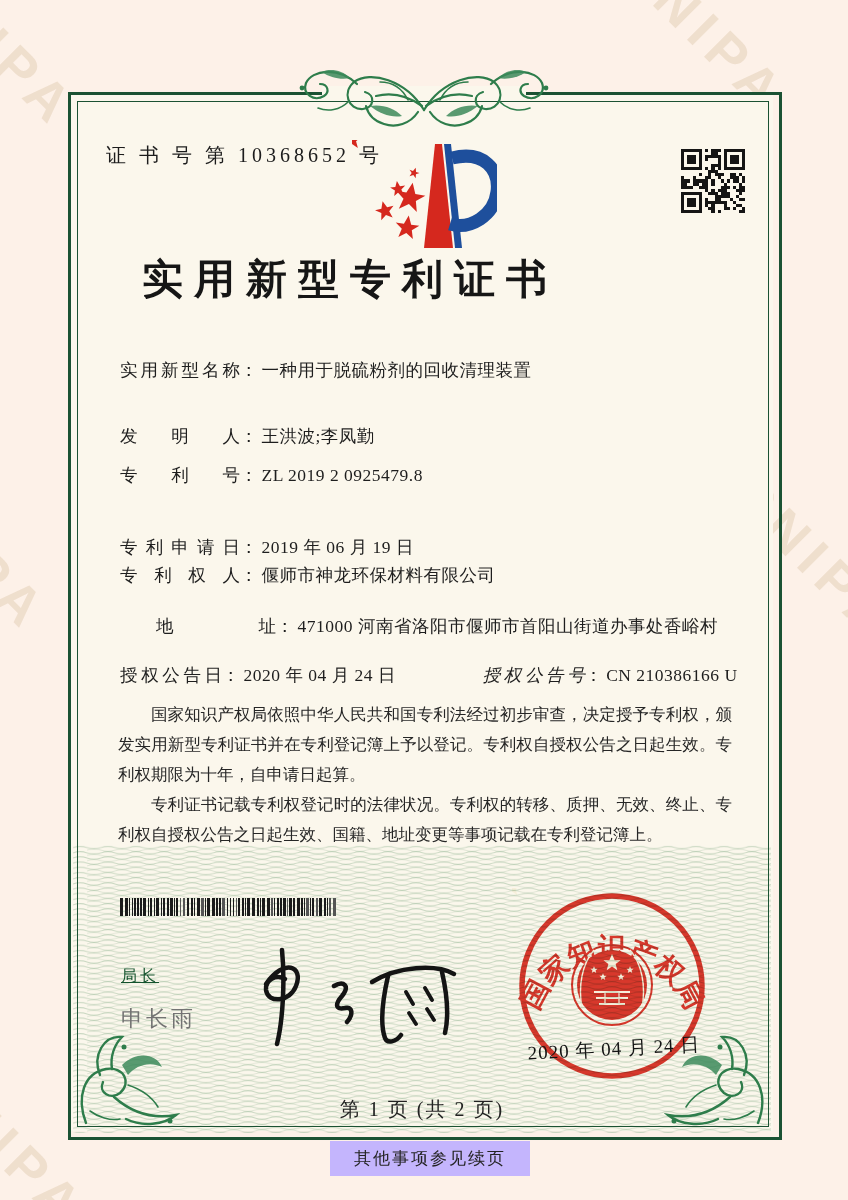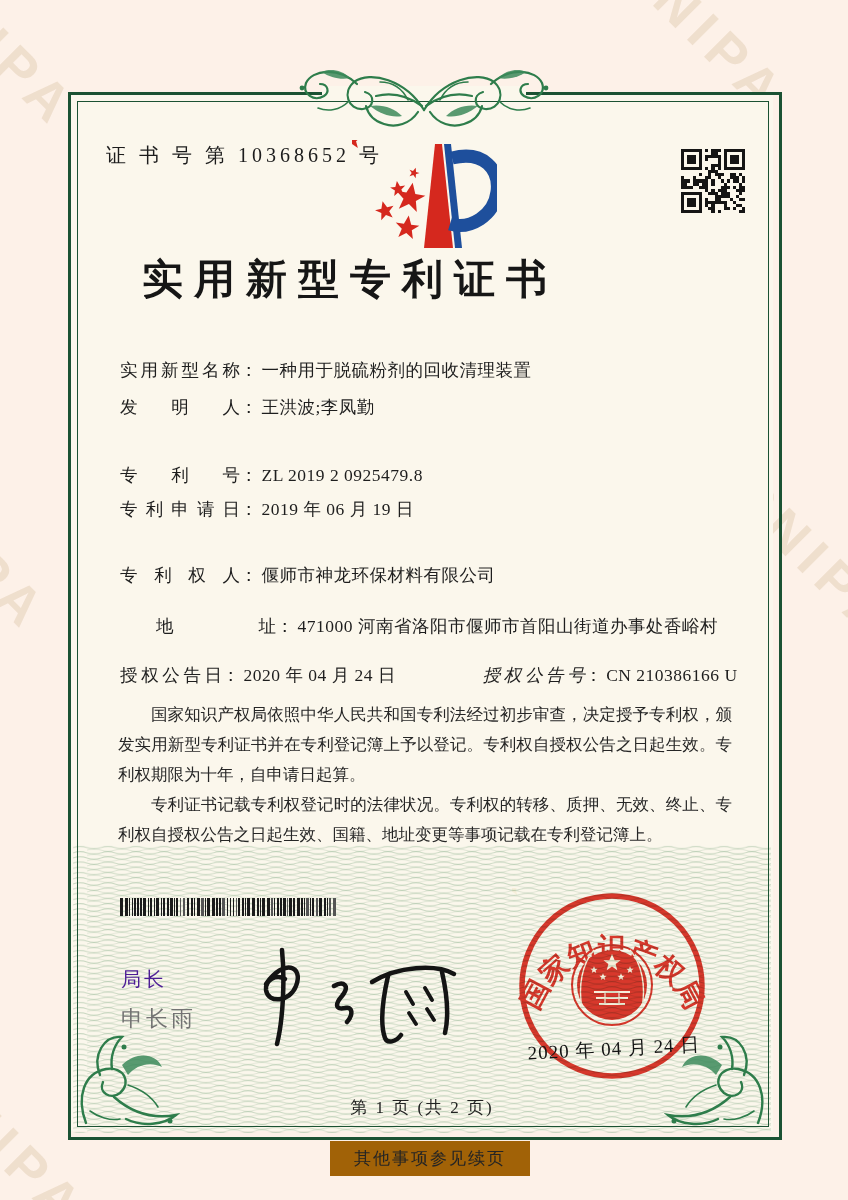--- a/index.html
+++ b/index.html
@@ -47,37 +47,37 @@
   .fcolon{display:inline-block;margin-right:4px;}
   .fvalue{letter-spacing:.5px;}
   .body-text{
     position:absolute;left:118px;top:700px;width:614px;
     font-size:16.5px;line-height:30px;text-align:justify;color:#262626;
   }
   .body-text p{margin:0;text-indent:2em;}
   .waves{position:absolute;left:73px;top:845px;width:698px;height:288px;}
   .barcode{position:absolute;left:120px;top:898px;width:218px;height:18px;}
   .sig-title{position:absolute;left:121px;top:966px;font-family:"Liberation Sans","DejaVu Sans",sans-serif;
-    font-size:20px;letter-spacing:3px;color:#4c1d95;}
+    font-size:16px;letter-spacing:3px;color:#14532d;text-decoration:underline;}
   .sig-name{position:absolute;left:121px;top:1004px;font-family:"Liberation Sans","DejaVu Sans",sans-serif;
     font-size:22px;letter-spacing:3px;color:#737373;}
   .signature{position:absolute;left:238px;top:940px;width:230px;height:110px;}
   .seal{position:absolute;left:512px;top:888px;width:200px;height:200px;mix-blend-mode:multiply;}
   .seal-date{
     position:absolute;left:524px;top:1036px;width:180px;text-align:center;
     font-size:19px;letter-spacing:1px;color:#141414;transform:rotate(-3deg);
     white-space:nowrap;
   }
   .page-num{
     position:absolute;left:68px;top:1096px;width:708px;text-align:center;
-    font-size:17px;letter-spacing:2px;color:#222;
+    font-size:20px;letter-spacing:2px;color:#222;
   }
   .cont-note{
     position:absolute;left:330px;top:1141px;
-    background:#a16207;padding:6px 24px;
+    background:#c4b5fd;padding:6px 24px;
     font-size:17px;letter-spacing:2px;color:#242424;white-space:nowrap;
   }
   .ornament-top{position:absolute;left:294px;top:58px;width:260px;height:78px;}
   .ornament-bl{position:absolute;left:70px;top:1025px;width:110px;height:110px;}
   .ornament-br{position:absolute;left:664px;top:1025px;width:110px;height:110px;}
 </style>
 </head>
 <body>
 
 <div class="page" style="--paper: #fdf1e8; --inner-paper: #fbf7ec; --border-green: #1b5233;">
@@ -387,27 +387,27 @@
       <rect x="12" y="20" width="1" height="1" fill="#151515"></rect>
       <rect x="19" y="20" width="1" height="1" fill="#151515"></rect>
       <rect x="20" y="20" width="1" height="1" fill="#151515"></rect>
     </svg>
 
   <div class="title">实用新型专利证书</div>
 
   <div class="field-row" style="top:358px;">
     <span class="flabel">实用新型名称</span><span class="fcolon">：</span><span class="fvalue">一种用于脱硫粉剂的回收清理装置</span>
   </div>
-  <div class="field-row" style="top:395px;">
+  <div class="field-row" style="top:424px;">
     <span class="flabel">发明人</span><span class="fcolon">：</span><span class="fvalue">王洪波;李凤勤</span>
   </div>
   <div class="field-row" style="top:463px;">
     <span class="flabel">专利号</span><span class="fcolon">：</span><span class="fvalue">ZL 2019 2 0925479.8</span>
   </div>
-  <div class="field-row" style="top:497px;">
+  <div class="field-row" style="top:535px;">
     <span class="flabel">专利申请日</span><span class="fcolon">：</span><span class="fvalue">2019 年 06 月 19 日</span>
   </div>
   <div class="field-row" style="top:563px;">
     <span class="flabel">专利权人</span><span class="fcolon">：</span><span class="fvalue">偃师市神龙环保材料有限公司</span>
   </div>
   <div class="field-row" style="top:614px;margin-left:36px;">
     <span class="flabel">地址</span><span class="fcolon">：</span><span class="fvalue">471000 河南省洛阳市偃师市首阳山街道办事处香峪村</span>
   </div>
 
   <div class="field-row" style="top:663px;">

